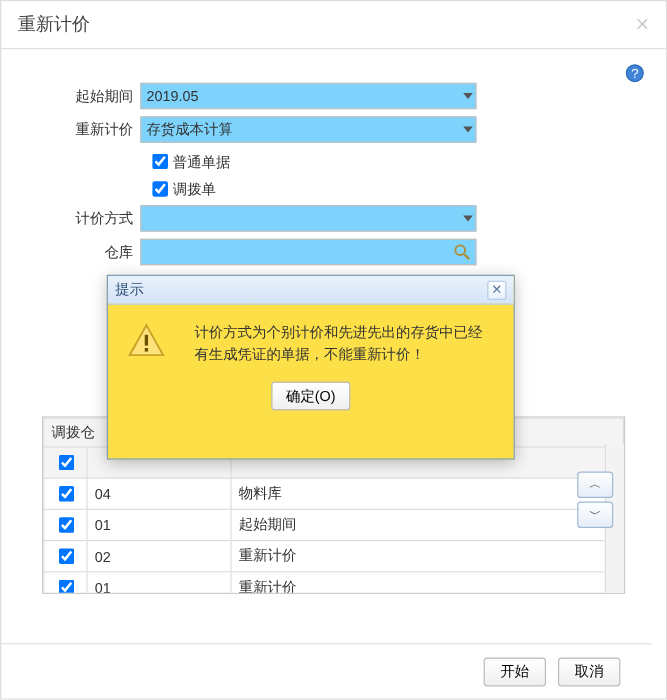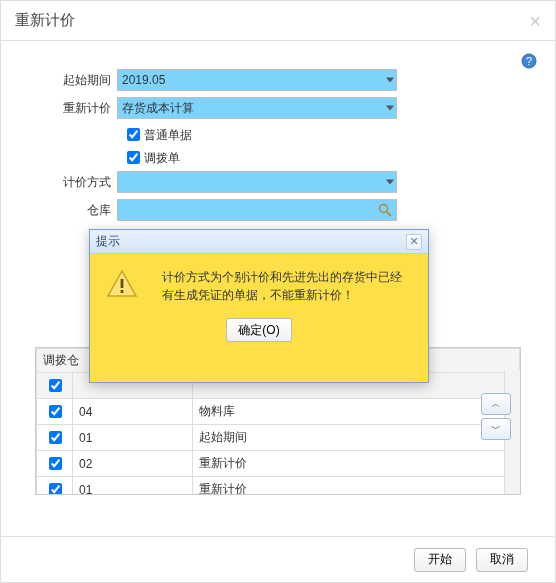--- a/index.html
+++ b/index.html
@@ -123,21 +123,21 @@
     border: 1px solid #9fb8d5;
     background: linear-gradient(#fdfdfd,#e6eef8);
     border-radius: 3px;
     cursor: pointer;
     font-size: 10px;
     color: #333;
     padding: 0;
   }
   .dialog-footer {
     position: absolute;
-    bottom: 0; left: 0; right: 1px;
+    bottom: 0; left: 0; right: 12px;
     height: 46px;
     border-top: 1px solid #e0e0e0;
     display: flex;
     justify-content: flex-end;
     align-items: center;
     padding-right: 26px;
     gap: 10px;
   }
   .btn {
     height: 24px;

